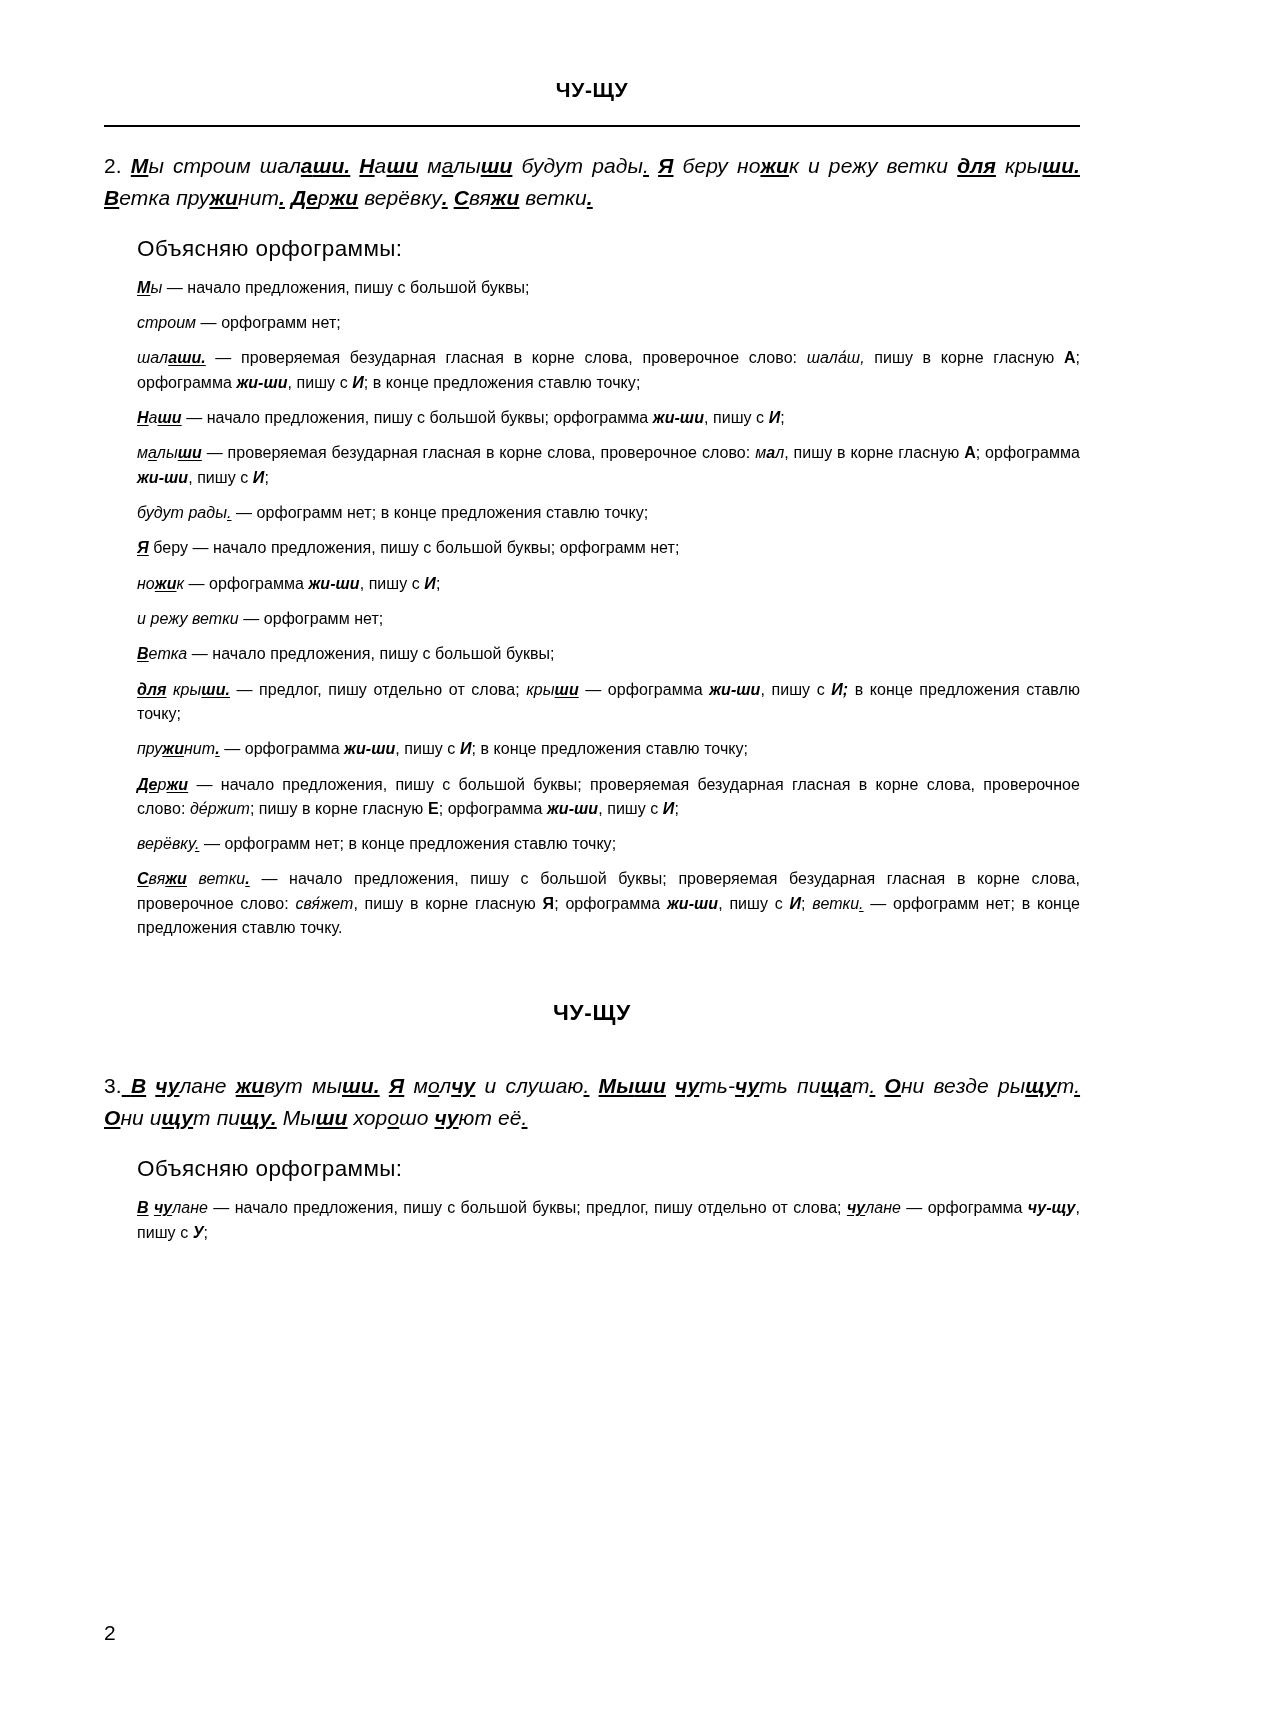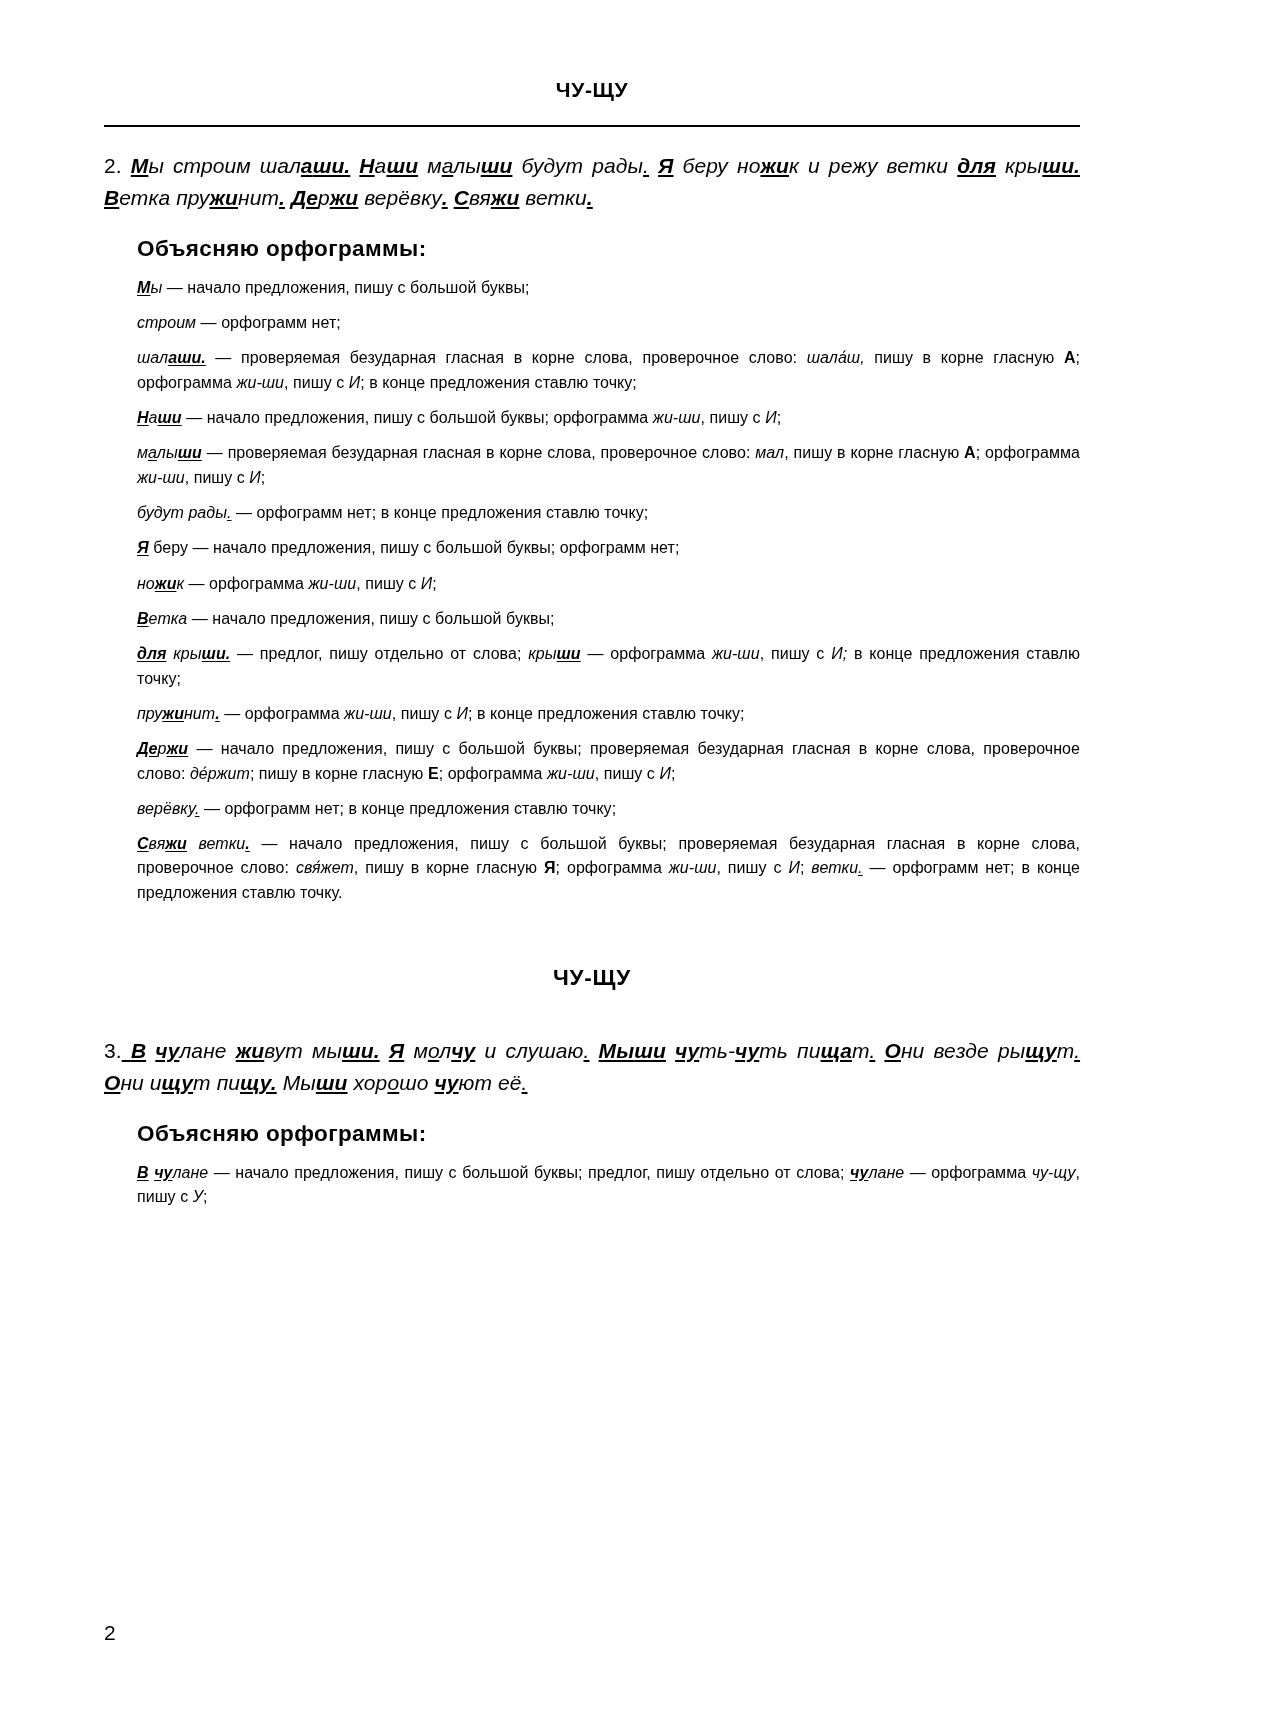--- a/index.html
+++ b/index.html
@@ -62,41 +62,41 @@
     margin: 0 0 10px 0;
     letter-spacing: 0.1px;
   }
   .exercise .num {
     font-style: normal;
   }
 
   
   .explain-heading {
     font-size: 22.5px;
-    font-weight: bold;
+    font-weight: normal;
     font-style: normal;
     margin: 22px 0 14px 33px;
     letter-spacing: 0.4px;
   }
 
   
   .expl {
     font-size: 16px;
     line-height: 1.52;
     text-align: justify;
     margin: 0 0 11px 33px;
     font-style: normal;
     letter-spacing: 0.05px;
   }
   .expl:last-child { margin-bottom: 0; }
 
   
   .i   { font-style: italic; }
   .b   { font-weight: bold; }
-  .bi  { font-weight: normal; font-style: italic; }
+  .bi  { font-weight: bold; font-style: italic; }
   .biu { font-weight: bold; font-style: italic;
          text-decoration: underline; text-underline-offset: 2px; }
   .iu  { font-style: italic;
          text-decoration: underline; text-underline-offset: 2px; }
 
   
   .section-title {
     text-align: center;
     font-size: 22.5px;
     font-weight: bold;
@@ -135,20 +135,21 @@
     <p class="expl"><span class="biu">Н</span><span class="i">а</span><span class="biu">ши</span> — начало предложения, пишу с большой буквы; орфограмма <span class="bi">жи-ши</span>, пишу с <span class="bi">И</span>;</p>
 
     <p class="expl"><span class="i">м</span><span class="iu">а</span><span class="i">лы</span><span class="biu">ши</span> — проверяемая безударная гласная в корне слова, проверочное слово: <span class="i">м</span><span class="bi">а</span><span class="i">л</span>, пишу в корне гласную <span class="b">А</span>; орфограмма <span class="bi">жи-ши</span>, пишу с <span class="bi">И</span>;</p>
 
     <p class="expl"><span class="i">будут рады</span><span class="iu">.</span> — орфограмм нет; в конце предложения ставлю точку;</p>
 
     <p class="expl"><span class="biu">Я</span> беру — начало предложения, пишу с большой буквы; орфограмм нет;</p>
 
     <p class="expl"><span class="i">но</span><span class="biu">жи</span><span class="i">к</span> — орфограмма <span class="bi">жи-ши</span>, пишу с <span class="bi">И</span>;</p>
 
+    <p class="expl"><span class="i">и режу ветки</span> — орфограмм нет;</p>
 
     <p class="expl"><span class="biu">В</span><span class="i">етка</span> — начало предложения, пишу с большой буквы;</p>
 
     <p class="expl"><span class="biu">для</span> <span class="i">кры</span><span class="biu">ши.</span> — предлог, пишу отдельно от слова; <span class="i">кры</span><span class="biu">ши</span> — орфограмма <span class="bi">жи-ши</span>, пишу с <span class="bi">И;</span> в конце предложения ставлю точку;</p>
 
     <p class="expl"><span class="i">пру</span><span class="biu">жи</span><span class="i">нит</span><span class="biu">.</span> — орфограмма <span class="bi">жи-ши</span>, пишу с <span class="bi">И</span>; в конце предложения ставлю точку;</p>
 
     <p class="expl"><span class="biu">Де</span><span class="i">р</span><span class="biu">жи</span> — начало предложения, пишу с большой буквы; проверяемая безударная гласная в корне слова, проверочное слово: <span class="i">де́ржит</span>; пишу в корне гласную <span class="b">Е</span>; орфограмма <span class="bi">жи-ши</span>, пишу с <span class="bi">И</span>;</p>
 
     <p class="expl"><span class="i">верёвку</span><span class="iu">.</span> — орфограмм нет; в конце предложения ставлю точку;</p>

